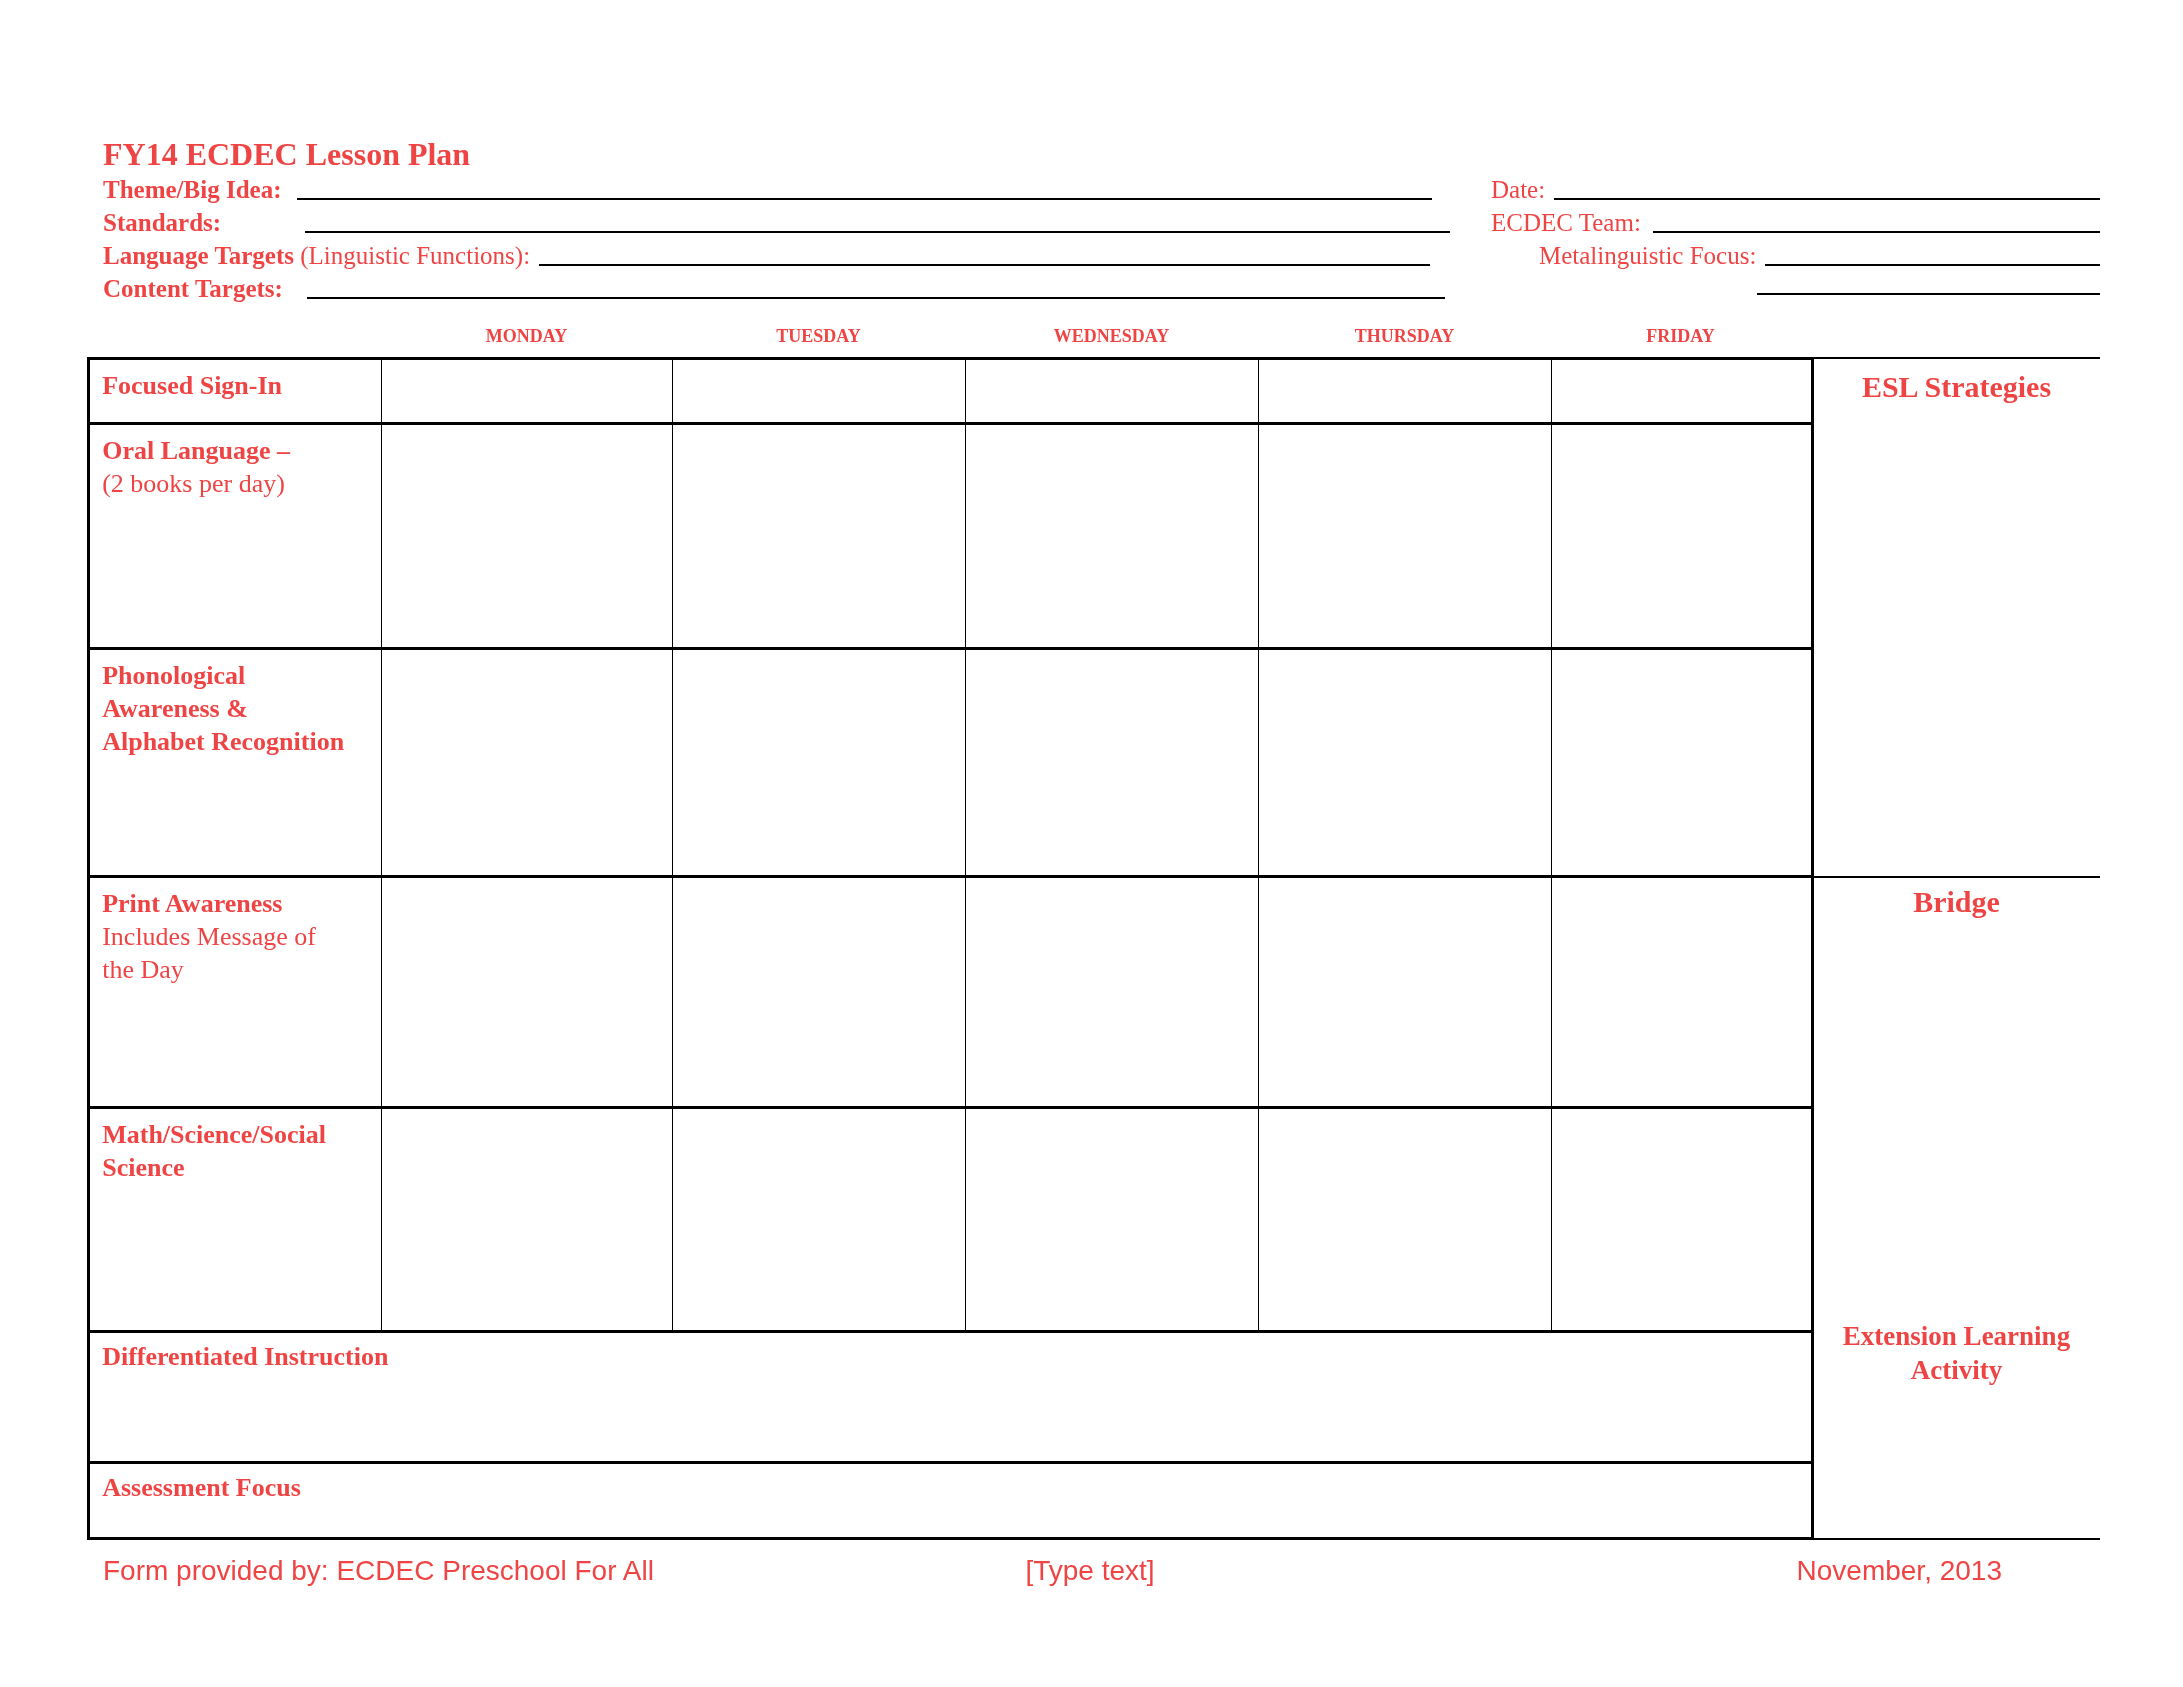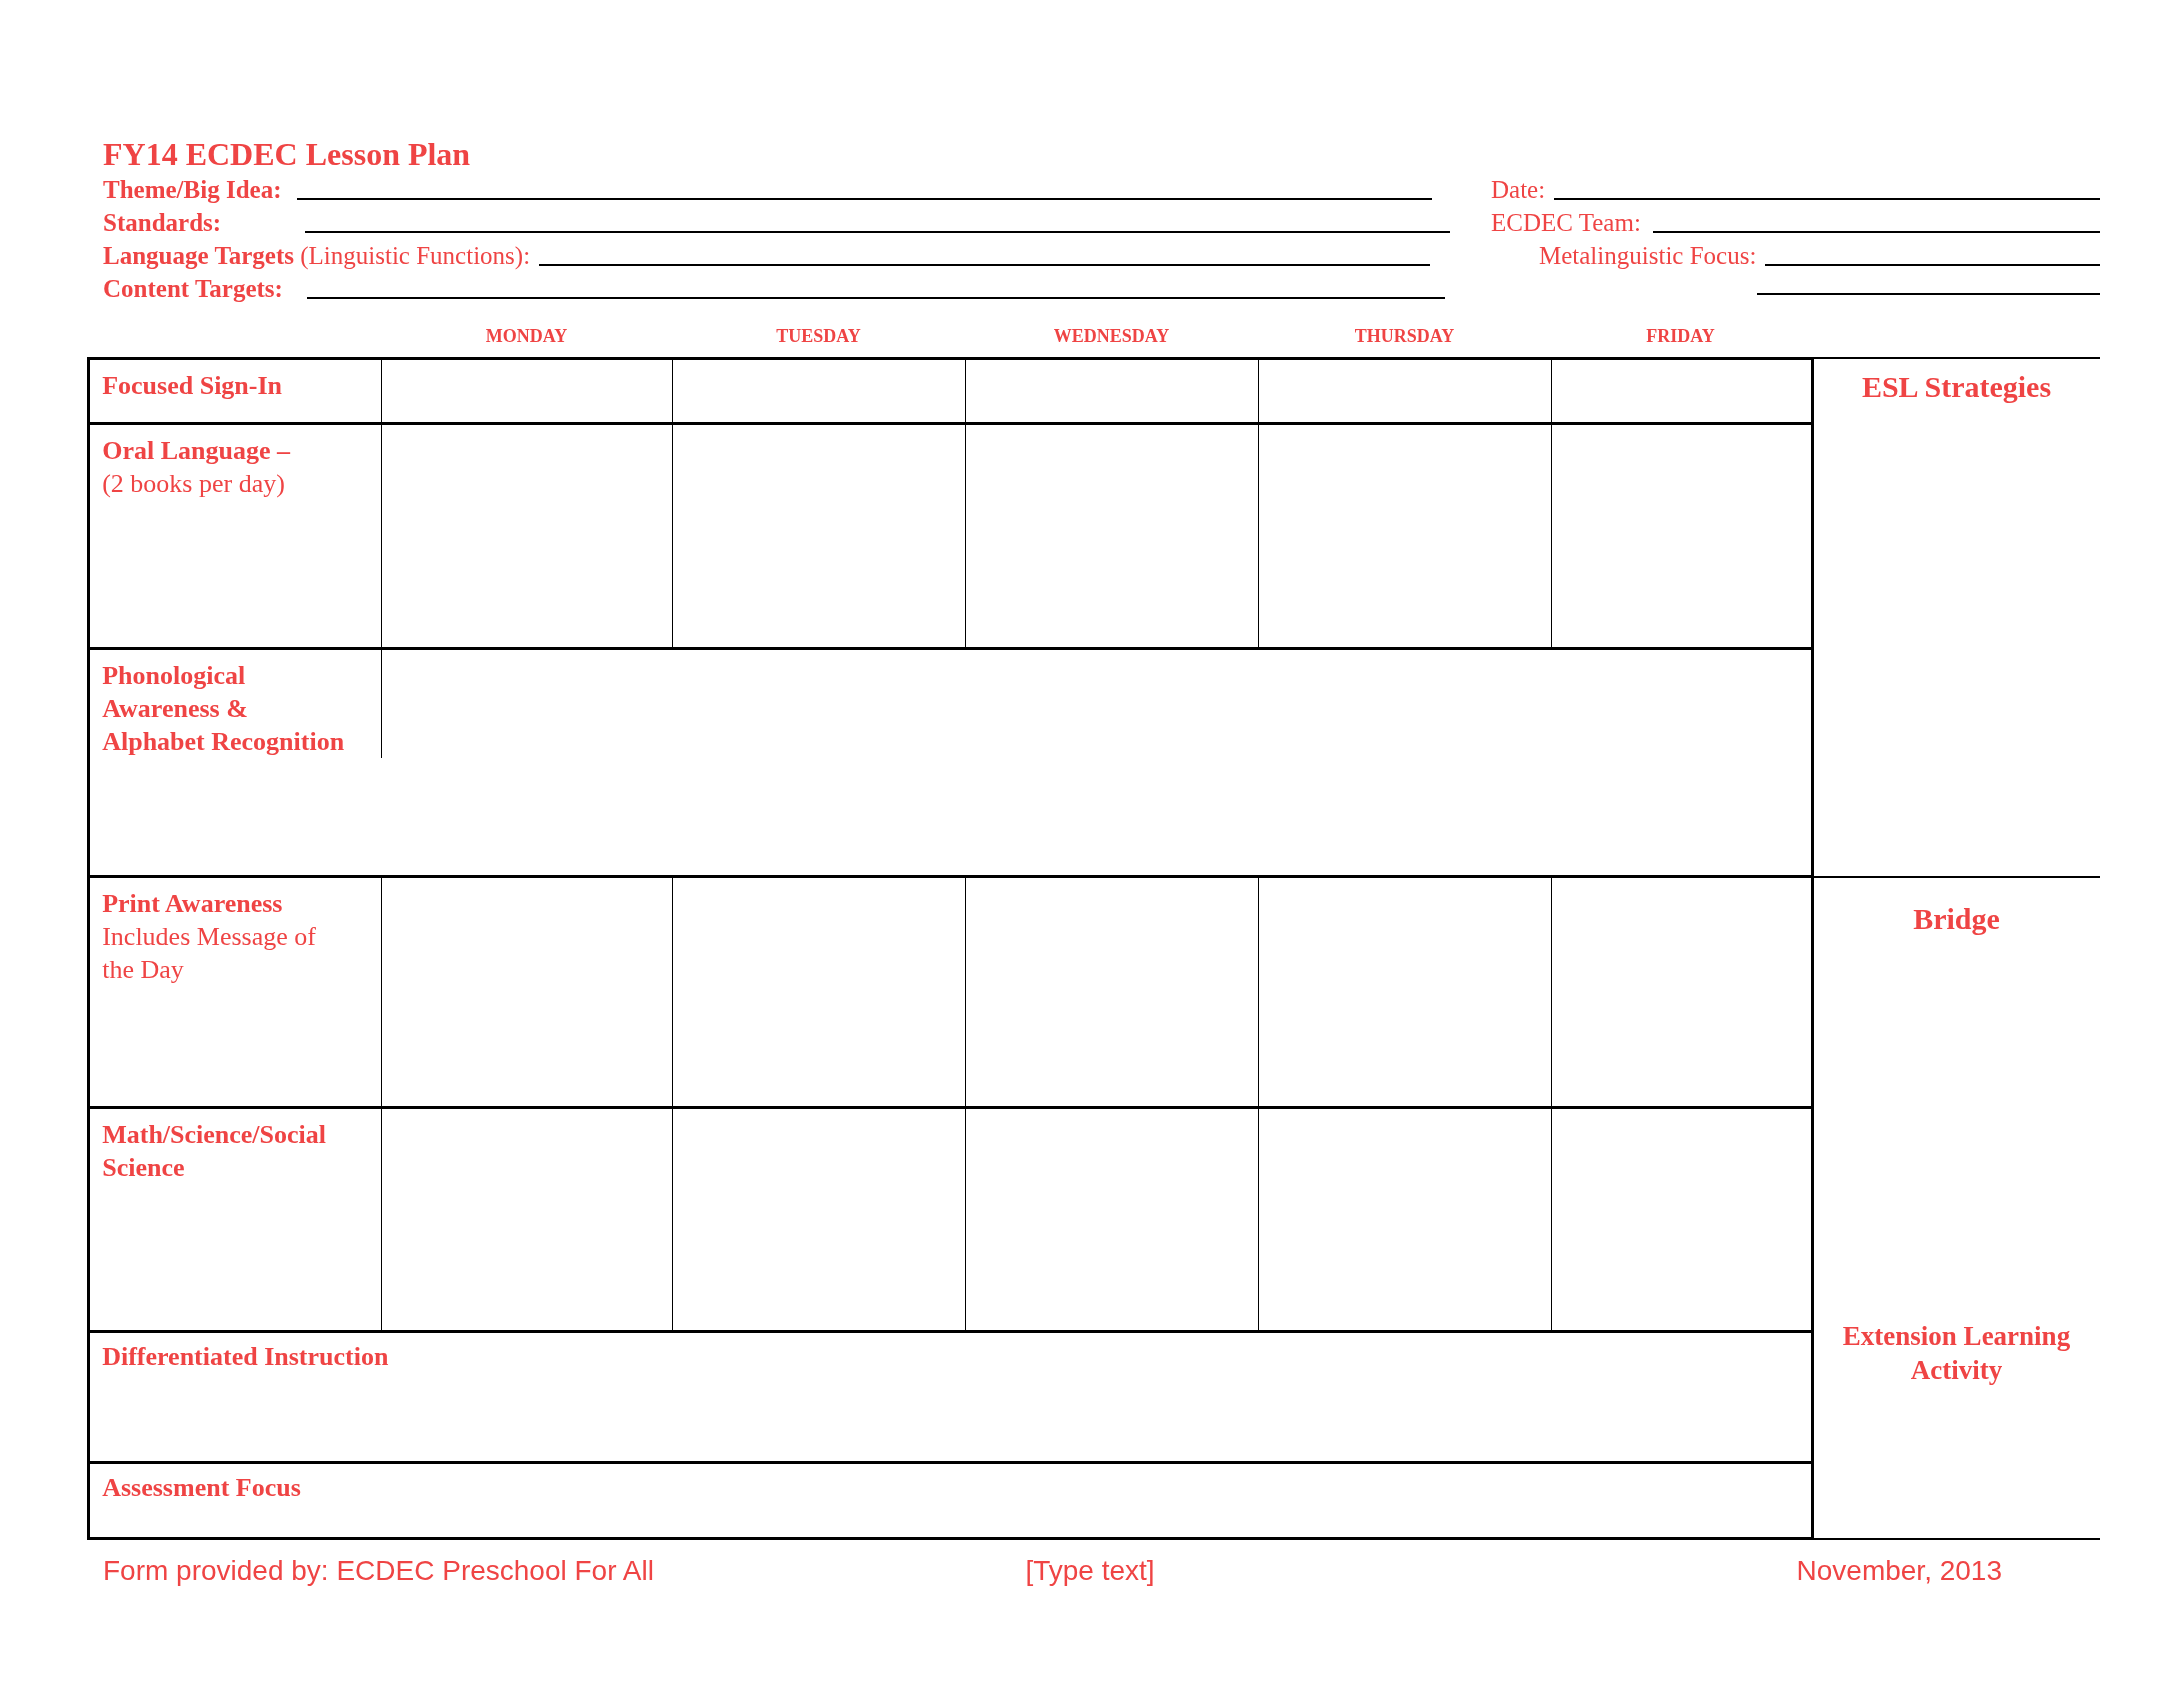--- a/index.html
+++ b/index.html
@@ -50,33 +50,33 @@
   .tcell { border-right:1.7px solid #000; box-sizing:border-box; }
   .tcell.end { border-right:none; flex:1; }
   .lblcell { padding:8.7px 10.5px 0 12.2px; font-size:26px; line-height:33px; }
   .lblcell .b  { display:block; font-weight:bold; white-space:pre-line; }
   .lblcell .rg { display:block; white-space:pre-line; }
   .fullcell { flex:1; padding:7px 10.5px 0 12.2px; font-size:26px; line-height:33px; }
   .fullcell .b { font-weight:bold; }
 
   .h-r0 { height:65px; }  .c0 { width:292px; } .c1 { width:291px; } .c2 { width:293px; }
   .h-r1 { height:225px; } .c3 { width:293px; } .c4 { width:293px; }
-  .h-r2 { height:228px;flex-direction:column; }
+  .h-r2 { height:228px; }
   .h-r3 { height:231px; }
   .h-r4 { height:224px; }
   .h-r5 { height:131px; }
 
   
   .sidebox {
     position:absolute; left:1811px; top:357px; width:291px; height:1183px;
     border:2.6px solid #000; box-sizing:border-box; text-align:center;
   }
   .side-top { height:519px; border-bottom:2.6px solid #000; box-sizing:border-box; padding-top:10.5px; }
   .side-top .hd { font-weight:bold; font-size:30px; }
-  .side-bottom { position:relative; height:659px; padding-top:24px; box-sizing:border-box; }
+  .side-bottom { position:relative; height:659px; padding-top:7px; box-sizing:border-box; }
   .side-bottom .hd { font-weight:bold; font-size:30px; }
   .extension {
     position:absolute; top:441px; left:0; right:0; text-align:center;
     font-weight:bold; font-size:27px; line-height:34px; white-space:pre-line;
   }
 
   
   .footer-text { position:absolute; top:1555px; font-family:"Liberation Sans", sans-serif; font-size:28px; }
   .f-left   { left:103px; }
   .f-center { left:1090px; transform:translateX(-50%); }

